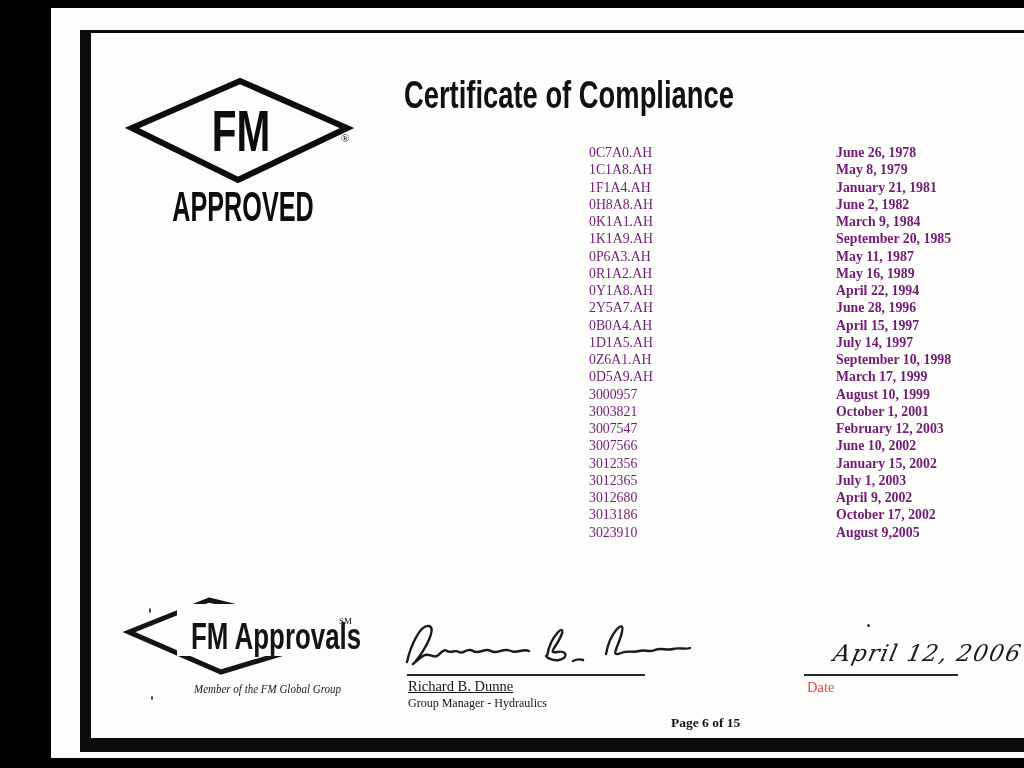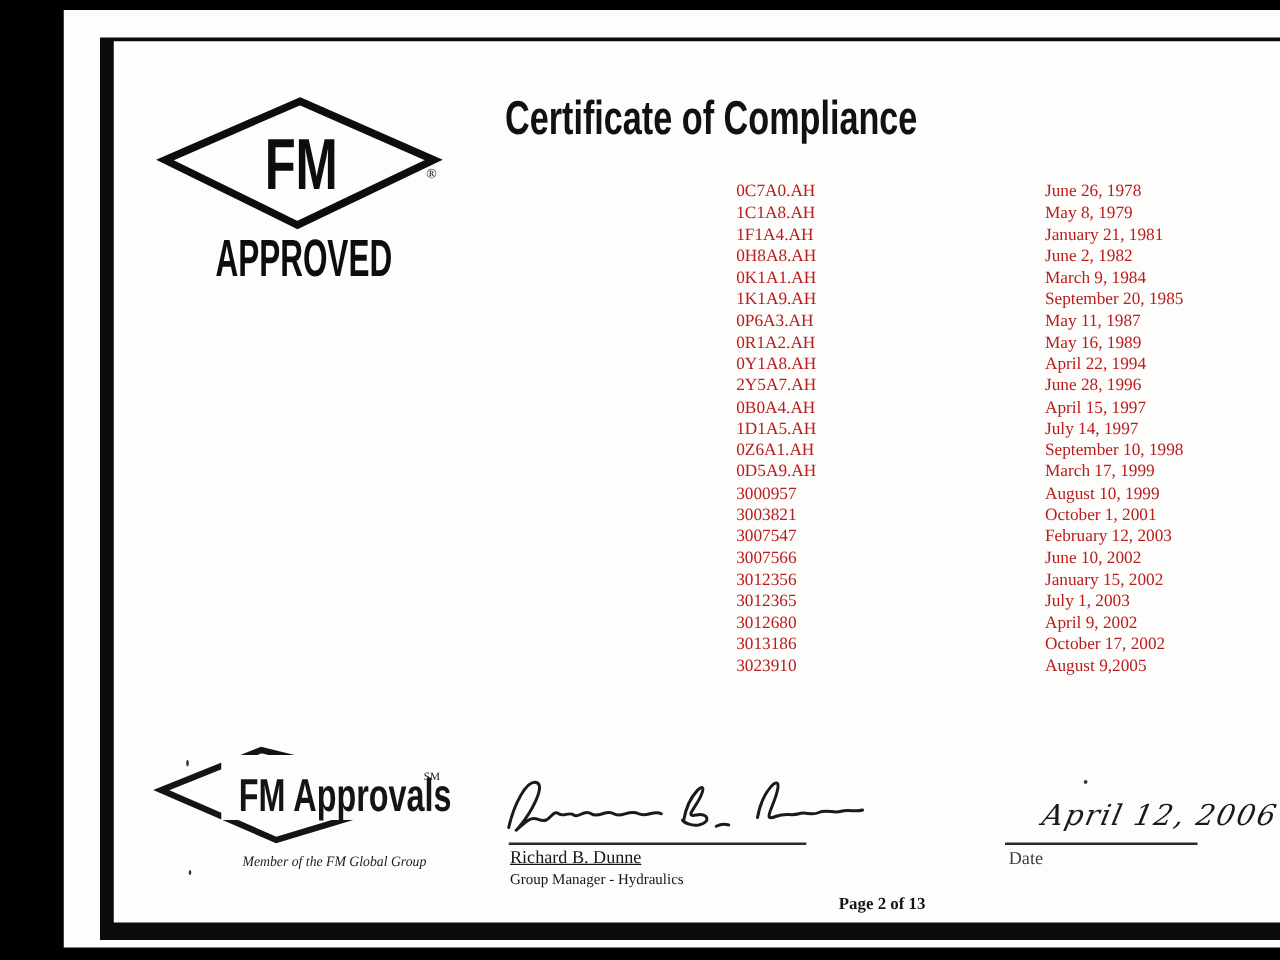--- a/index.html
+++ b/index.html
@@ -16,34 +16,34 @@
   .title { position:absolute; left:353px; top:66px; white-space:nowrap;text-align:right; }
   .title span { display:inline-block; transform:scaleX(0.72); transform-origin:left top;
                 font-family:"Liberation Sans", sans-serif; font-weight:bold;
                 font-size:38px; color:#111; letter-spacing:0px; }
 
   .logo-top { position:absolute; left:74px; top:66px; }
   .logo-bottom { position:absolute; left:66px; top:586px; }
 
   .entries { position:absolute; left:538px; top:136px; }
   .entry-row { display:flex; height:17.25px; line-height:17.25px;
-               font-size:13.8px; color:#b91c1c; }
+               font-size:13.8px; color:#701a75; }
   .entry-number { width:247px; }
-  .entry-date { white-space:nowrap; }
+  .entry-date { white-space:nowrap;font-weight:bold; }
 
   .sig-svg { position:absolute; left:350px; top:608px; }
   .sig-line { position:absolute; left:356px; top:666px; width:238px; height:2px; background:#2a2a2a; }
   .sig-name { position:absolute; left:357px; top:670px; font-size:14.5px; color:#141414;text-decoration:underline; }
   .sig-role { position:absolute; left:357px; top:688px; font-size:12px; color:#141414; }
 
   .hand-date { position:absolute; left:783px; top:632px; font-family:"DejaVu Serif", serif;
                font-style:italic; font-size:23px; color:#1a1a1a; letter-spacing:1.5px;
                transform:skewX(-12deg); white-space:nowrap; }
   .date-line { position:absolute; left:753px; top:666px; width:154px; height:2px; background:#2a2a2a; }
-  .date-label { position:absolute; left:756px; top:671px; font-size:14.5px; color:#404040; }
+  .date-label { position:absolute; left:756px; top:671px; font-size:14.5px; color:#ef4444; }
 
   .page-indicator { position:absolute; left:620px; top:707px; font-size:13.5px;
                     font-weight:600; color:#141414; }
 
   .artifact { position:absolute; background:#333; border-radius:50%; }
   .a1 { left:98px;  top:600px; width:2px; height:5px; }
   .a2 { left:100px; top:688px; width:2px; height:4px; }
   .a3 { left:816px; top:616px; width:3px; height:3px; }
 </style>
 </head>
@@ -178,19 +178,19 @@
       </g>
     </svg>
     <div class="sig-line"></div>
     <div class="sig-name">Richard B. Dunne</div>
     <div class="sig-role">Group Manager - Hydraulics</div>
 
     <div class="hand-date">April 12, 2006</div>
     <div class="date-line"></div>
     <div class="date-label">Date</div>
 
-    <div class="page-indicator">Page 2 of 13</div>
+    <div class="page-indicator">Page 6 of 15</div>
 
     <div class="artifact a1"></div>
     <div class="artifact a2"></div>
     <div class="artifact a3"></div>
   </div>
 </div>
 
 </body></html>

